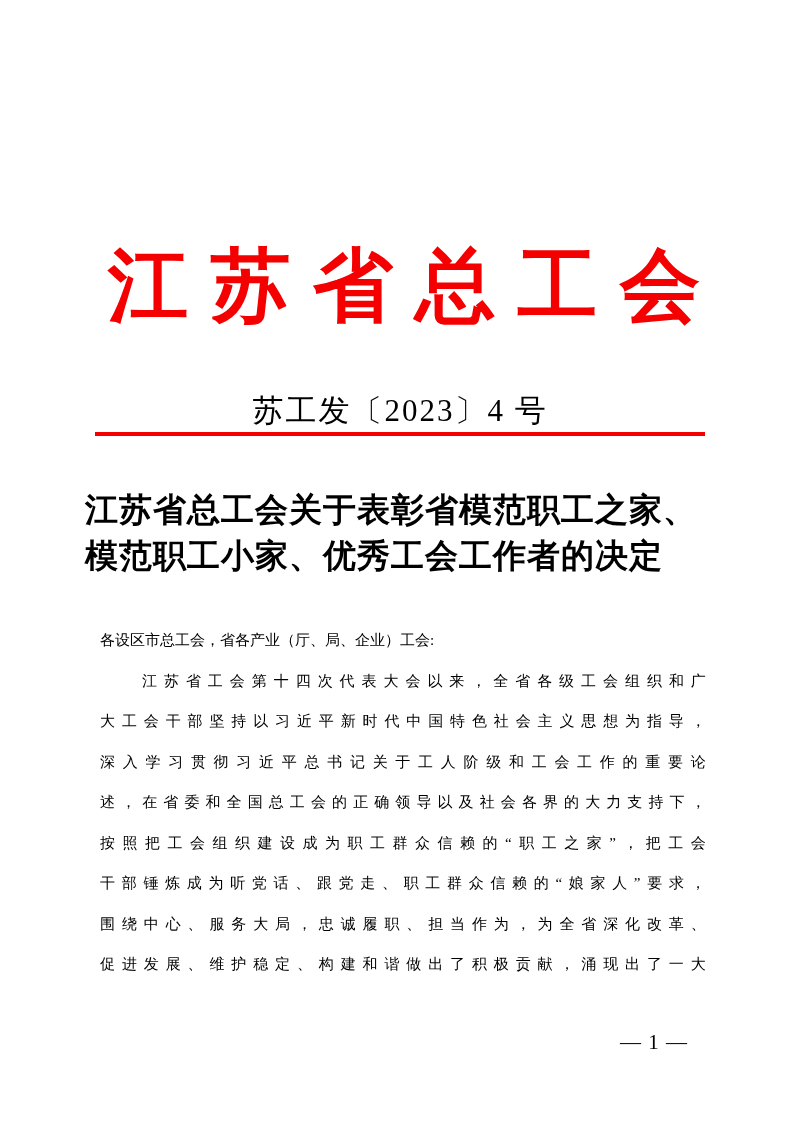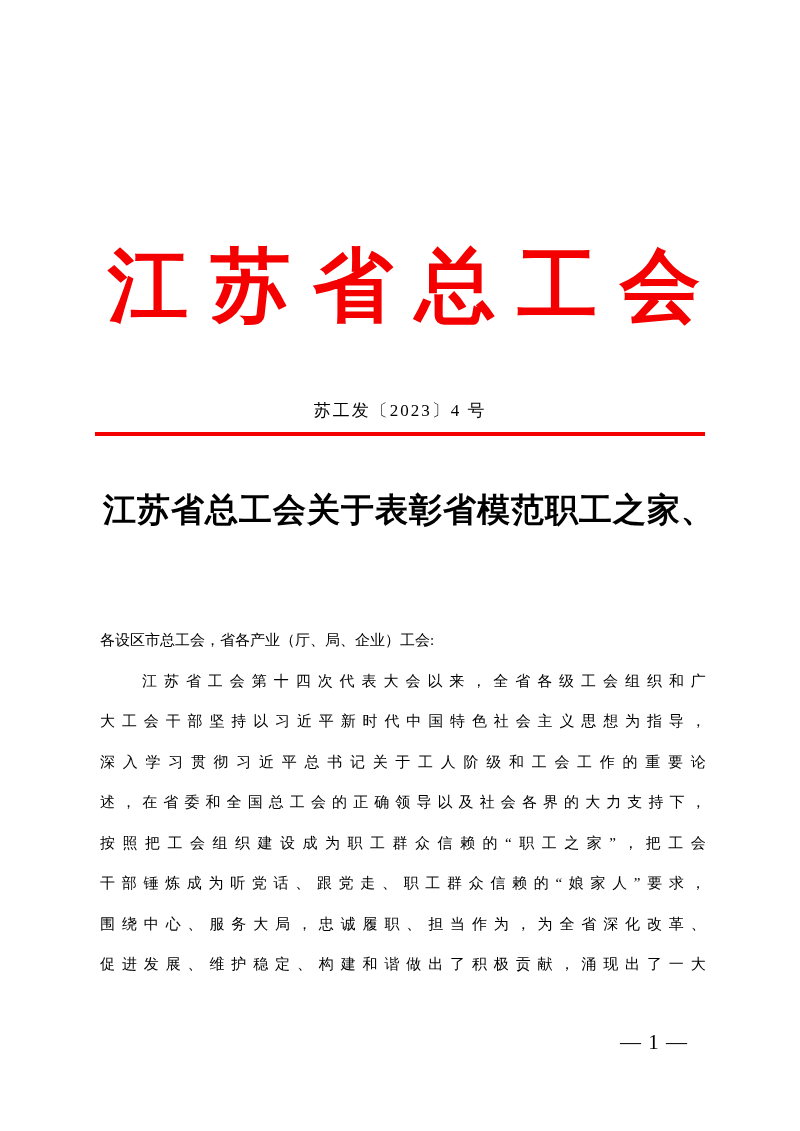--- a/index.html
+++ b/index.html
@@ -31,40 +31,40 @@
   
   [data-justify="chars"] { display: flex; justify-content: space-between; }
   [data-justify="chars"] > span { display: block; flex: 0 0 auto; }
 
   .doc-number {
     position: absolute;
     top: 396px;
     left: 95px;
     width: 610px;
     text-align: center;
-    font-size: 17px;
+    font-size: 31px;
     line-height: 30px;
     letter-spacing: 2px;
   }
 
   .red-line {
     position: absolute;
     top: 432px;
     left: 95px;
     width: 610px;
     height: 4px;
     background: var(--red);
   }
 
   .doc-title {
     position: absolute;
     top: 487px;
     left: 85px;
     width: 630px;
-    text-align: right;
+    text-align: left;
     font-size: 33px;
     font-weight: 700;
     line-height: 46px;
     letter-spacing: 1px;
   }
 
   .body-block {
     position: absolute;
     top: 620px;
     left: 100px;
@@ -100,20 +100,21 @@
       <span>工</span>
       <span>会</span>
     </div>
 
   <div class="doc-number">苏工发〔2023〕4 号</div>
 
   <div class="red-line"></div>
 
   <div class="doc-title">
     <div>江苏省总工会关于表彰省模范职工之家、</div>
+    <div>模范职工小家、优秀工会工作者的决定</div>
   </div>
 
   <div class="body-block">
     <div class="body-line">各设区市总工会，省各产业（厅、局、企业）工会:</div>
     <div class="body-line indent" data-justify="chars">
         <span>江</span>
         <span>苏</span>
         <span>省</span>
         <span>工</span>
         <span>会</span>

